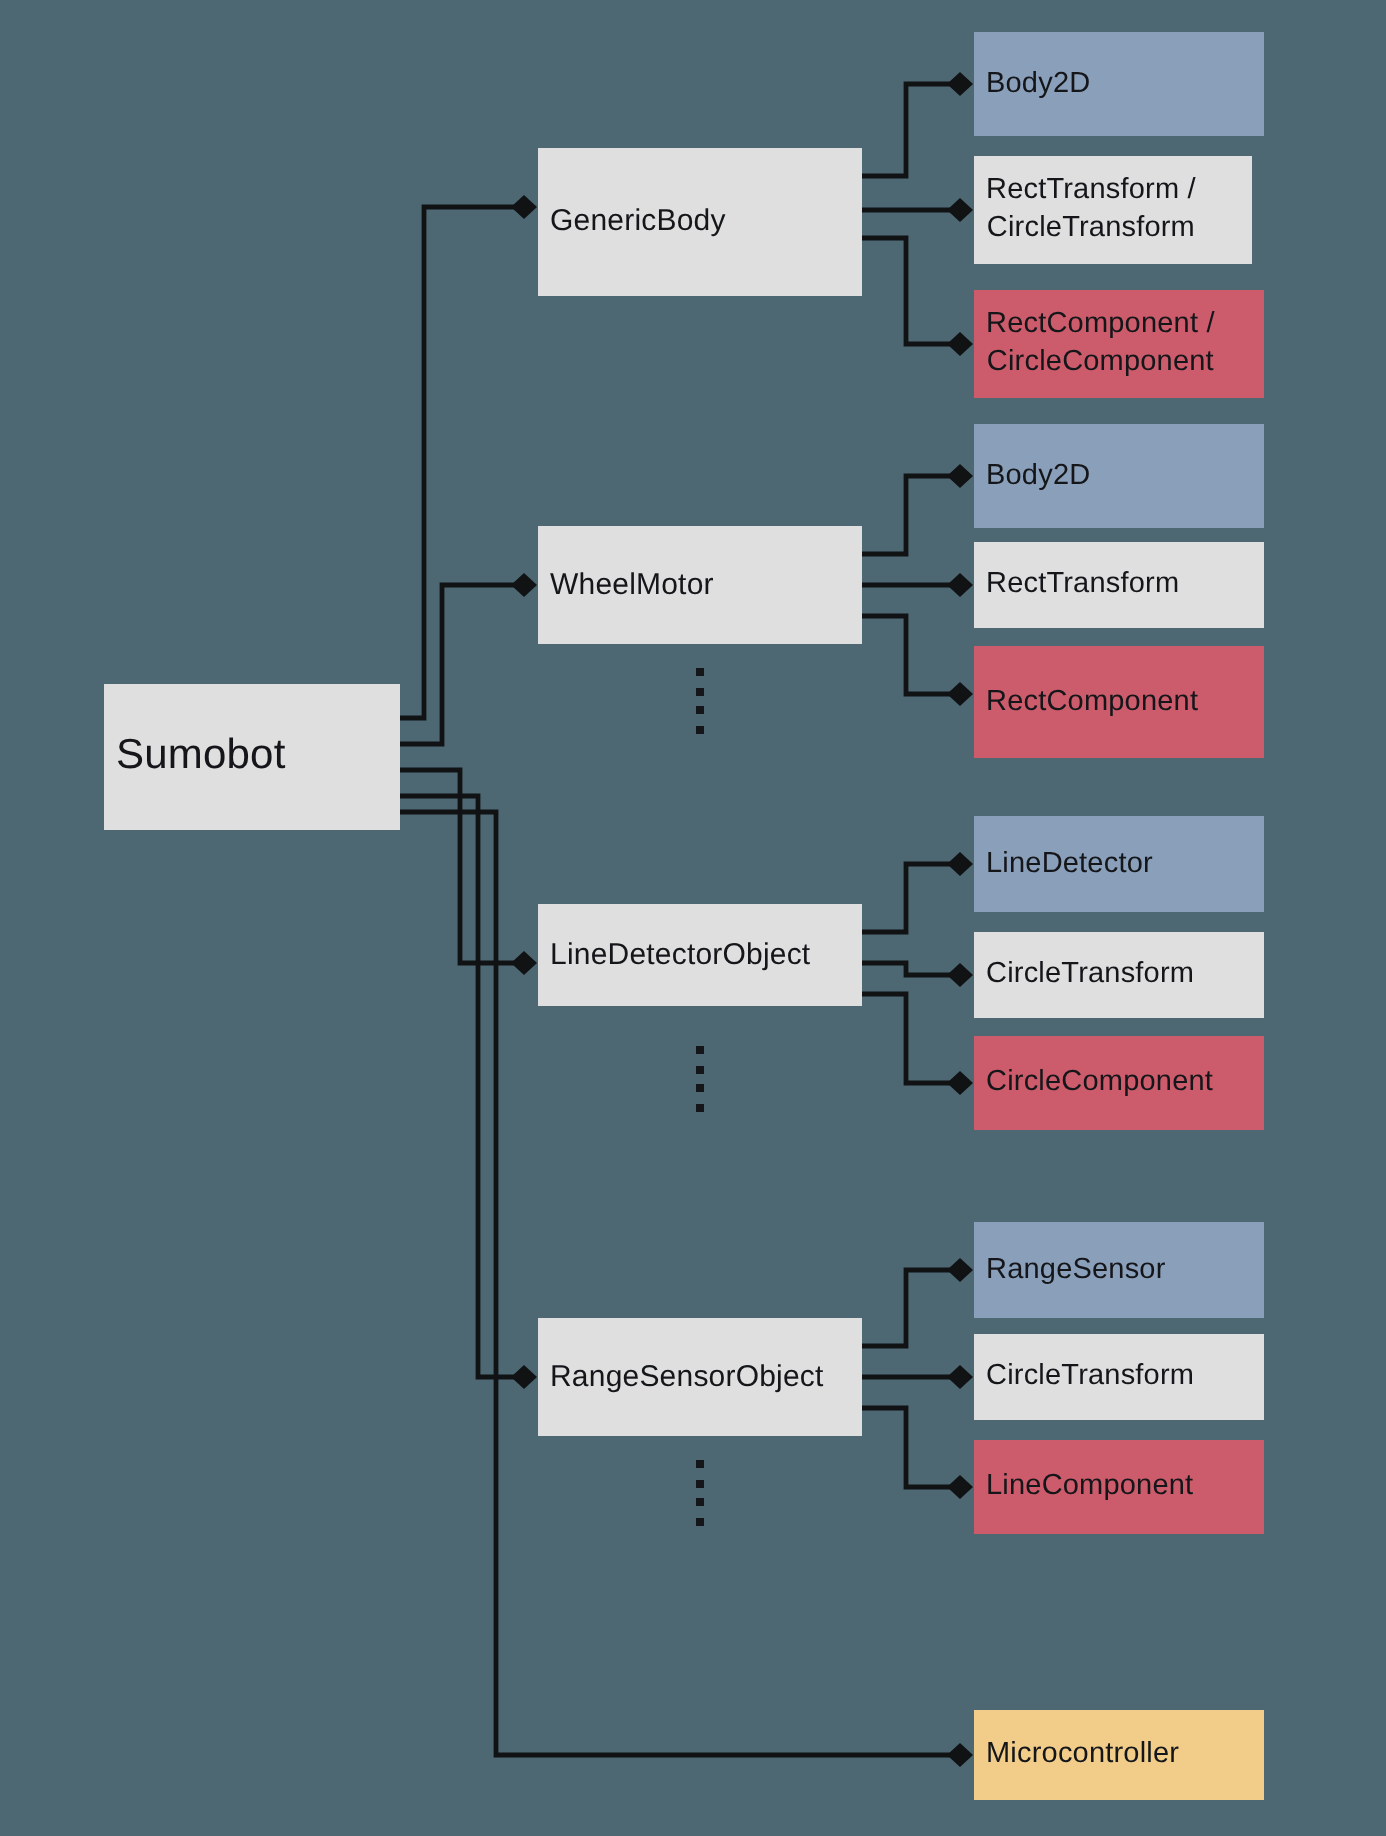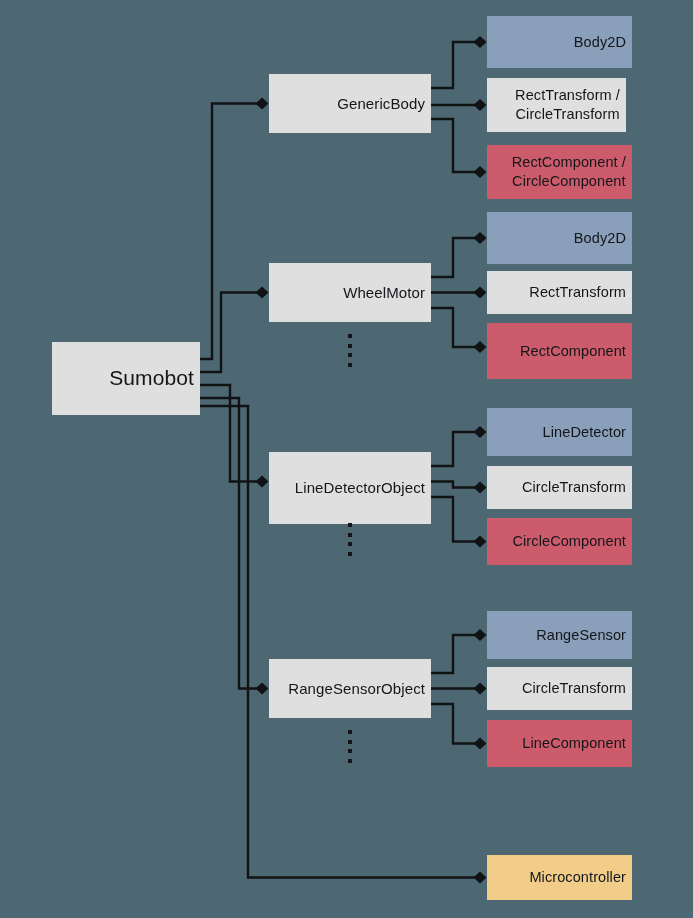--- a/index.html
+++ b/index.html
@@ -24,21 +24,21 @@
     top: 0;
     width: 693px;
     height: 918px;
     pointer-events: none;
   }
   .node {
     position: absolute;
     box-sizing: border-box;
     display: flex;
     align-items: center;
-    justify-content: flex-end;
+    justify-content: flex-start;
     text-align: center;
     color: #14161a;
     font-size: 14.5px;
     line-height: 1.28;
     letter-spacing: 0.1px;
     white-space: pre-line;
     padding: 2px 6px;
   }
   .node.root { font-size: 21px; }
   .node.mid  { font-size: 15px; }
@@ -93,37 +93,37 @@
       <path d="M 431 688.5 H 478" fill="none" stroke="#101214" stroke-width="2.4" stroke-linecap="butt"></path>
       <polygon points="480 682.5 486.5 688.5 480 694.5 473.5 688.5" fill="#101214"></polygon>
       <path d="M 431 704 H 453 V 743.5 H 478" fill="none" stroke="#101214" stroke-width="2.4" stroke-linecap="butt"></path>
       <polygon points="480 737.5 486.5 743.5 480 749.5 473.5 743.5" fill="#101214"></polygon>
       <path d="M 200 406 H 248 V 877.5 H 478" fill="none" stroke="#101214" stroke-width="2.4" stroke-linecap="butt"></path>
       <polygon points="480 871.5 486.5 877.5 480 883.5 473.5 877.5" fill="#101214"></polygon>
     </svg>
 
   <div id="node-layer">
       <div class="node root" style="left: 52px; top: 342px; width: 148px; height: 73px; background: rgb(223, 223, 223);"><span>Sumobot</span></div>
-      <div class="node mid" style="left: 269px; top: 74px; width: 162px; height: 59px; background: rgb(223, 223, 223);"><span>GenericBody</span></div>
+      <div class="node mid" style="left: 269px; top: 74px; width: 162px; height: 74px; background: rgb(223, 223, 223);"><span>GenericBody</span></div>
       <div class="node leaf" style="left: 487px; top: 16px; width: 145px; height: 52px; background: rgb(138, 159, 186);"><span>Body2D</span></div>
       <div class="node leaf" style="left: 487px; top: 78px; width: 139px; height: 54px; background: rgb(223, 223, 223);"><span>RectTransform /
 CircleTransform</span></div>
       <div class="node leaf" style="left: 487px; top: 145px; width: 145px; height: 54px; background: rgb(204, 92, 107);"><span>RectComponent /
 CircleComponent</span></div>
       <div class="node mid" style="left: 269px; top: 263px; width: 162px; height: 59px; background: rgb(223, 223, 223);"><span>WheelMotor</span></div>
       <div class="ellipsis" style="left: 348px; top: 334px; width: 4px; height: 33px;">
         <i></i>
         <i></i>
         <i></i>
         <i></i>
       </div>
       <div class="node leaf" style="left: 487px; top: 212px; width: 145px; height: 52px; background: rgb(138, 159, 186);"><span>Body2D</span></div>
       <div class="node leaf" style="left: 487px; top: 271px; width: 145px; height: 43px; background: rgb(223, 223, 223);"><span>RectTransform</span></div>
       <div class="node leaf" style="left: 487px; top: 323px; width: 145px; height: 56px; background: rgb(204, 92, 107);"><span>RectComponent</span></div>
-      <div class="node mid" style="left: 269px; top: 452px; width: 162px; height: 72px; background: rgb(223, 223, 223);"><span>LineDetectorObject</span></div>
+      <div class="node mid" style="left: 269px; top: 452px; width: 162px; height: 51px; background: rgb(223, 223, 223);"><span>LineDetectorObject</span></div>
       <div class="ellipsis" style="left: 348px; top: 523px; width: 4px; height: 33px;">
         <i></i>
         <i></i>
         <i></i>
         <i></i>
       </div>
       <div class="node leaf" style="left: 487px; top: 408px; width: 145px; height: 48px; background: rgb(138, 159, 186);"><span>LineDetector</span></div>
       <div class="node leaf" style="left: 487px; top: 466px; width: 145px; height: 43px; background: rgb(223, 223, 223);"><span>CircleTransform</span></div>
       <div class="node leaf" style="left: 487px; top: 518px; width: 145px; height: 47px; background: rgb(204, 92, 107);"><span>CircleComponent</span></div>
       <div class="node mid" style="left: 269px; top: 659px; width: 162px; height: 59px; background: rgb(223, 223, 223);"><span>RangeSensorObject</span></div>

